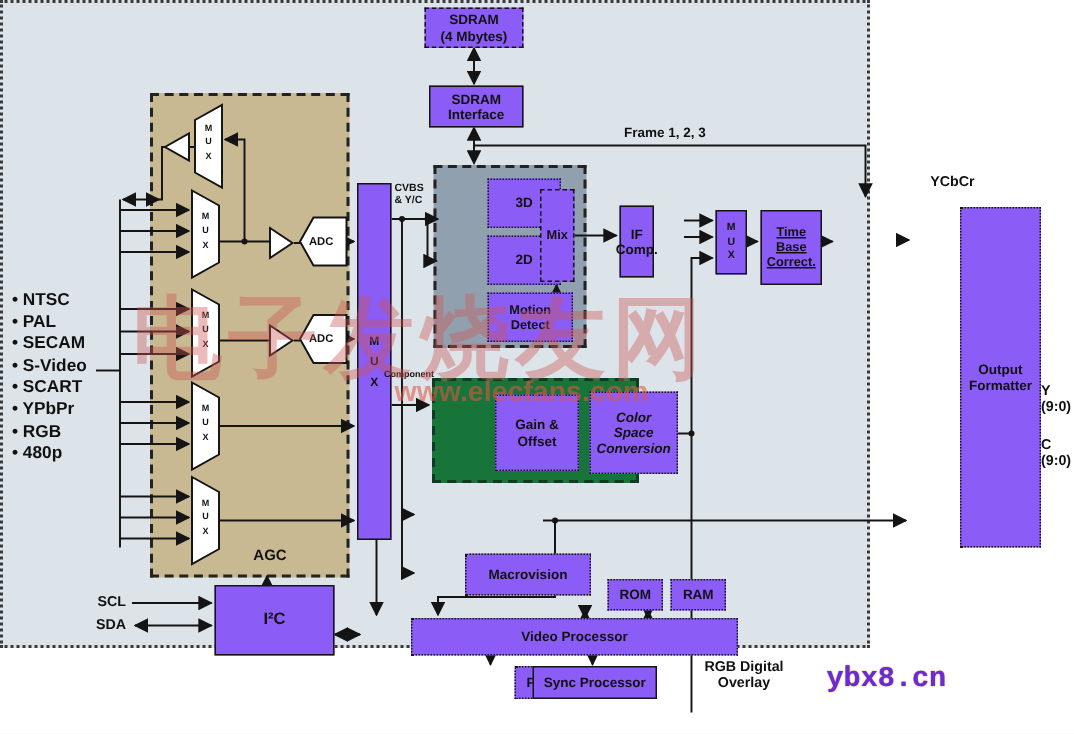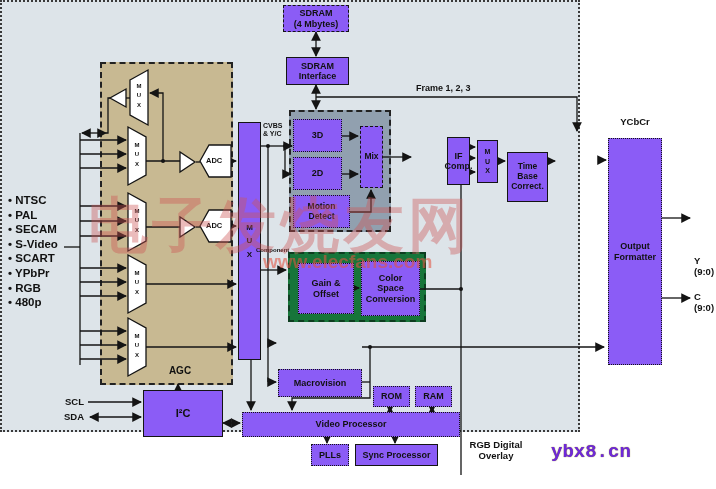--- a/index.html
+++ b/index.html
@@ -8,21 +8,21 @@
   .chip{left:88px;top:43px;width:580px;height:432px;background:#dde4e9;border:2px dotted #3a3a3a;box-sizing:border-box;z-index:1;}
   .region{position:absolute;box-sizing:border-box;border:2px dashed #222;}
   .agc{left:100px;top:62px;width:133px;height:323px;background:#c8b992;z-index:2;}
   .comb{left:289px;top:110px;width:102px;height:122px;background:#91a0af;z-index:2;}
   .green{left:288px;top:252px;width:138px;height:70px;background:#17753a;border-color:#0d3d20;z-index:2;}
   svg.wires{position:absolute;left:0;top:0;z-index:3;pointer-events:none;}
   .box{position:absolute;background:#8b5cf6;border:1.3px solid #141414;box-sizing:border-box;
        display:flex;align-items:center;justify-content:center;text-align:center;
        font-weight:bold;z-index:4;}
   .box span{white-space:pre-line;line-height:1.15;}
-  .dotted{border-style:dotted;}
+  .dotted{border-style:dotted;margin-left:32px;}
   .dashedb{border-style:dashed;}
   .lbl{position:absolute;font-weight:bold;white-space:pre-line;z-index:5;line-height:1.2;}
   .muxtxt{position:absolute;z-index:5;font-weight:bold;font-size:6px;line-height:1.55;
           text-align:center;white-space:pre-line;}
   .inputs{position:absolute;left:8px;top:193px;z-index:5;font-weight:bold;font-size:11.5px;line-height:14.6px;}
   .input-row::before{content:"• ";}
   .wm-big{position:absolute;left:88px;top:186px;z-index:8;font-size:60px;font-weight:bold;
           color:rgba(205,85,85,0.40);letter-spacing:4px;pointer-events:none;white-space:nowrap;}
   .wm-url{position:absolute;left:263px;top:251px;z-index:8;font-size:19px;font-weight:bold;
           color:rgba(225,85,65,0.58);pointer-events:none;}
@@ -189,44 +189,44 @@
       <span>2D</span>
     </div>
   <div class="box dotted" style="left:293px;top:195px;width:57px;height:33px;font-size:8.5px;">
       <span>Motion
 Detect</span>
     </div>
   <div class="box dashedb" style="left:360px;top:126px;width:23px;height:62px;font-size:8.5px;">
       <span>Mix</span>
     </div>
 
-  <div class="box" style="left:413px;top:137px;width:23px;height:48px;font-size:9px;margin-left:34px;">
+  <div class="box" style="left:413px;top:137px;width:23px;height:48px;font-size:9px;">
       <span>IF
 Comp.</span>
     </div>
   <div class="box" style="left:477px;top:140px;width:21px;height:43px;font-size:7px;">
       <span style="line-height:1.4;">M
 U
 X</span>
     </div>
-  <div class="box" style="left:507px;top:152px;width:41px;height:50px;font-size:8.5px;">
+  <div class="box" style="left:507px;top:140px;width:41px;height:50px;font-size:8.5px;text-decoration:underline;">
       <span>Time
 Base
 Correct.</span>
     </div>
   <div class="box dotted" style="left:608px;top:138px;width:54px;height:227px;font-size:9px;">
       <span>Output
 Formatter</span>
     </div>
 
   <div class="box dotted" style="left:298px;top:263px;width:56px;height:51px;font-size:9px;">
       <span>Gain &amp;
 Offset</span>
     </div>
-  <div class="box dotted" style="left:361px;top:261px;width:59px;height:55px;font-size:9px;">
+  <div class="box dotted" style="left:361px;top:261px;width:59px;height:55px;font-size:9px;font-style:italic;">
       <span>Color
 Space
 Conversion</span>
     </div>
 
   <div class="box dotted" style="left:278px;top:369px;width:84px;height:28px;font-size:9px;">
       <span>Macrovision</span>
     </div>
 
   <div class="box dotted" style="left:373px;top:386px;width:37px;height:21px;font-size:9px;">

